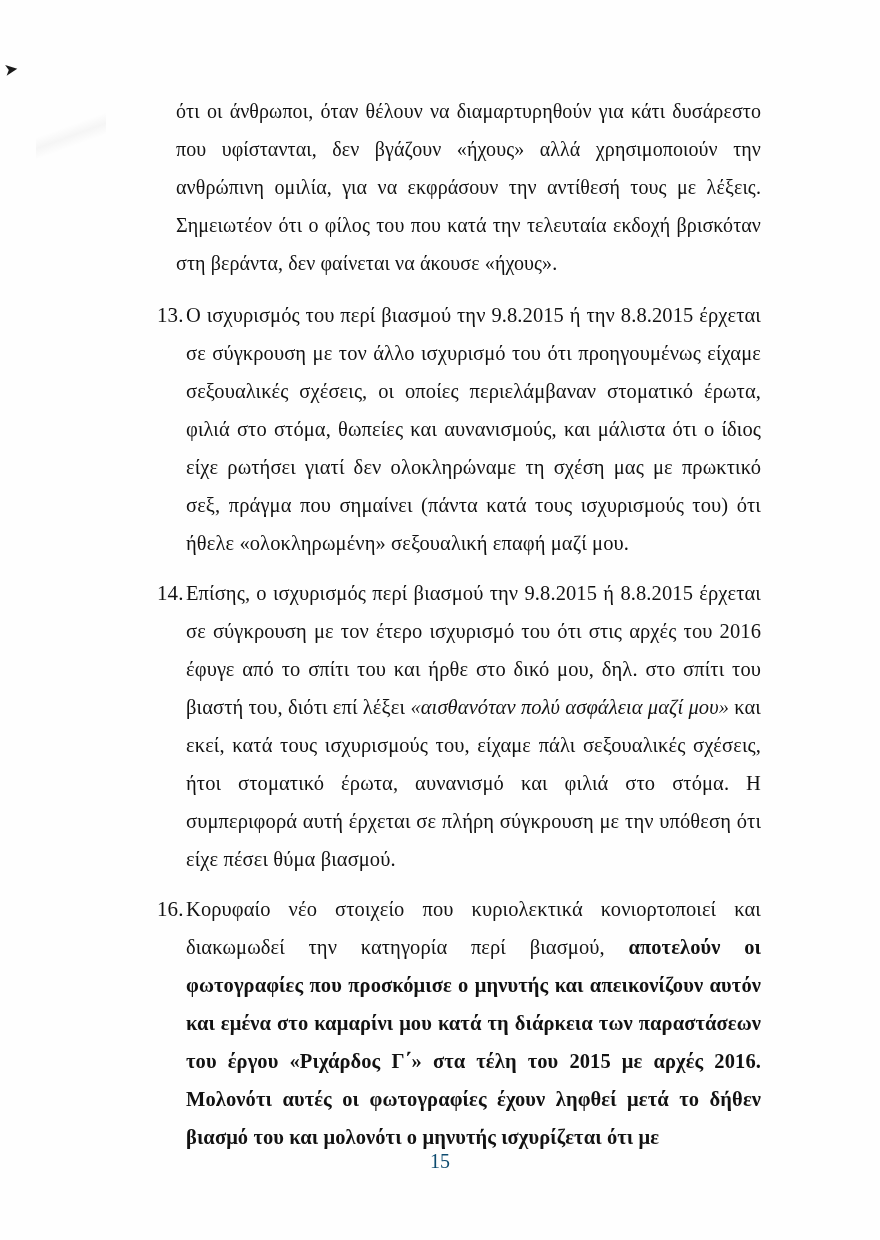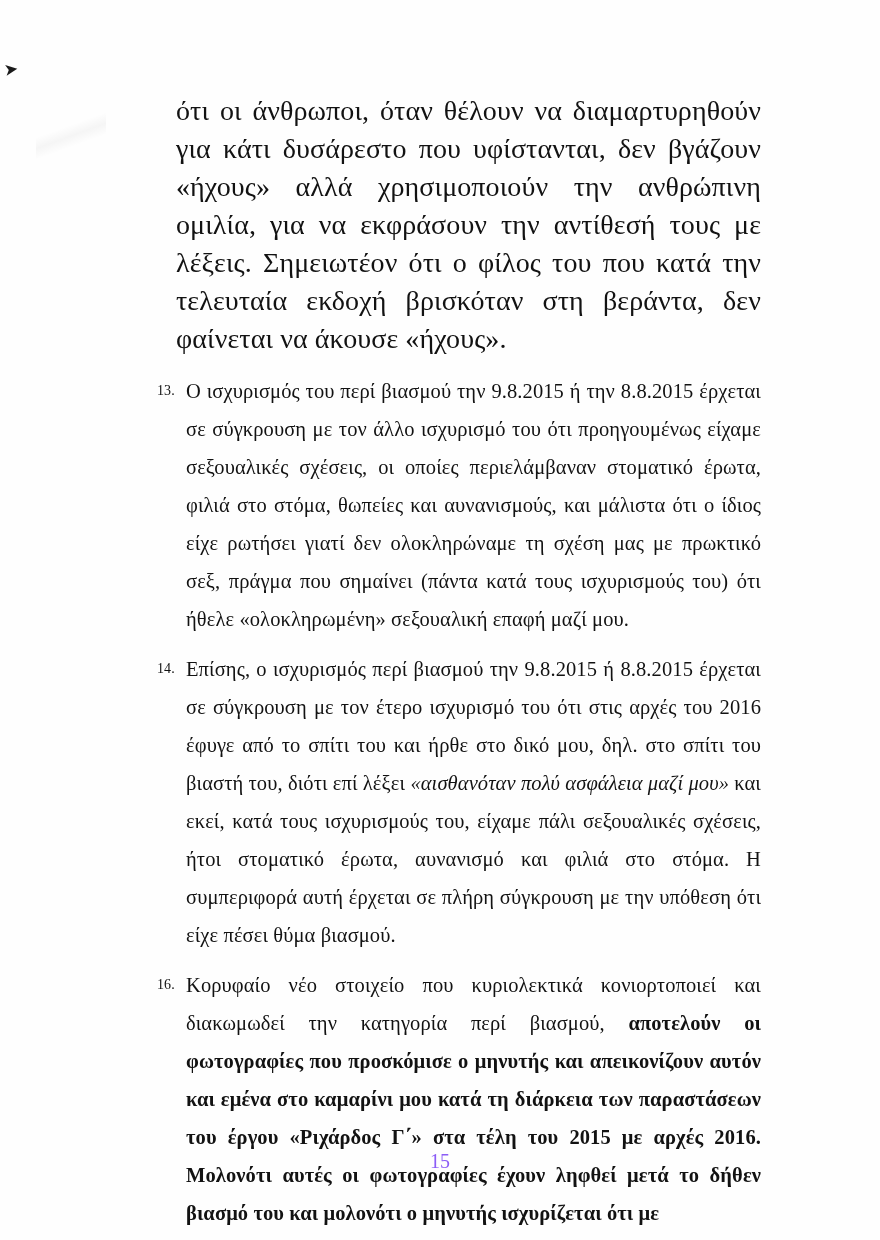--- a/index.html
+++ b/index.html
@@ -49,21 +49,21 @@
     top: 92px;
     width: 604px;
   }
 
   
   p.para {
     margin: 0 0 14px 0;
     padding-left: 19px;
     text-align: justify;
     text-justify: inter-word;
-    font-size: 28px;
+    font-size: 20px;
     line-height: 38px;
     letter-spacing: 0.1px;
   }
 
   
   ol.items {
     margin: 0;
     padding: 0;
     list-style: none;
   }
@@ -74,21 +74,21 @@
     text-align: justify;
     text-justify: inter-word;
     font-size: 20.5px;
     line-height: 38px;
     letter-spacing: 0.1px;
   }
   ol.items > li .num {
     position: absolute;
     left: 0;
     top: 0;
-    font-size: 14px;
+    font-size: 21px;
     line-height: 38px;
   }
   
   ol.items > li:last-child {
     margin-bottom: 0;
   }
 
   b, .b {
     font-weight: bold;
   }
@@ -98,21 +98,21 @@
   }
 
   .page-number {
     position: absolute;
     left: 0;
     right: 0;
     top: 1150px;
     text-align: center;
     font-size: 20px;
     font-family: "Liberation Serif", serif;
-    color: #8b5cf6;
+    color: #0c4a6e;
   }
 </style>
 </head>
 <body>
 
 <div class="page">
 
   <div class="scan-streak"></div>
 
   <div class="ink-mark">➤</div>

